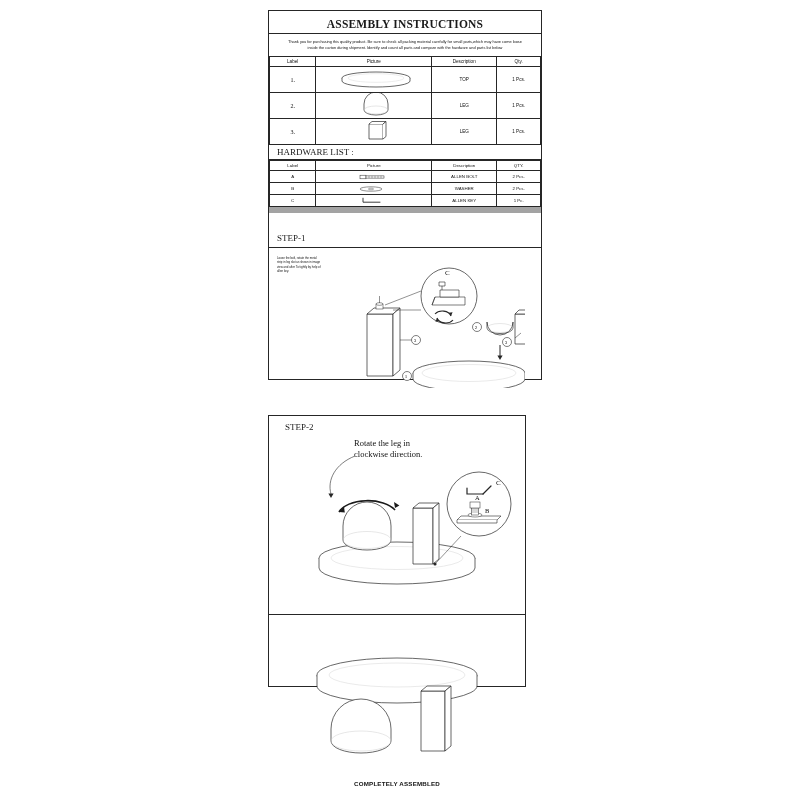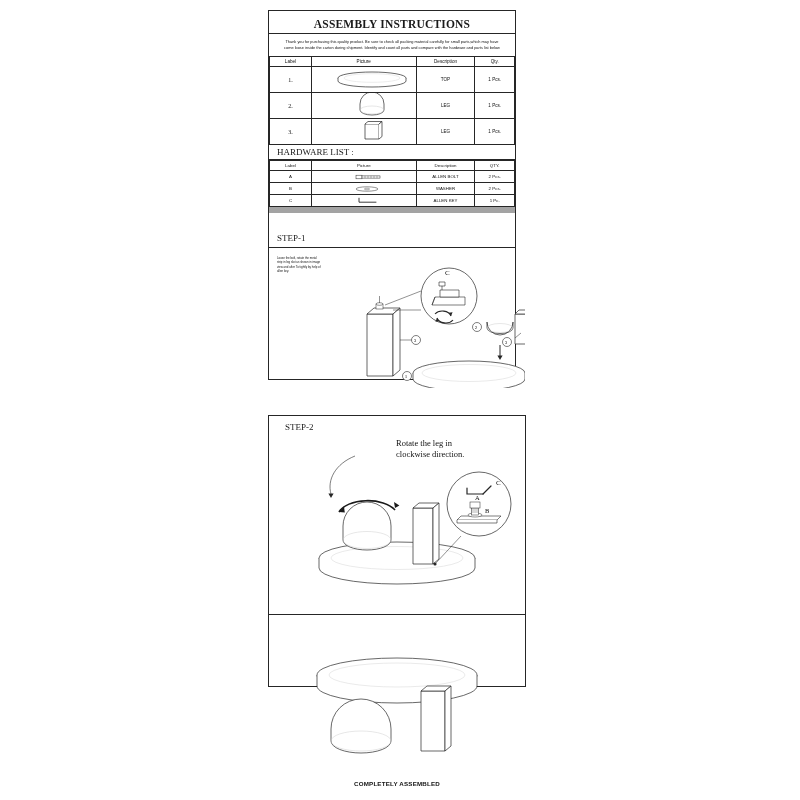--- a/index.html
+++ b/index.html
@@ -22,21 +22,21 @@
     top: 0;
     width: 800px;
     height: 800px;
   }
 
   
   .sheet1 {
     position: absolute;
     left: 268px;
     top: 10px;
-    width: 248px;
+    width: 274px;
     height: 370px;
     border: 1px solid #262626;
     background: #fff;
     box-sizing: border-box;
   }
   .sheet2 {
     position: absolute;
     left: 268px;
     top: 415px;
     width: 258px;
@@ -324,21 +324,21 @@
         <text x="135.8" y="130.3" font-family="Liberation Serif, serif" font-size="5" fill="#111">1</text>
       </svg>
     </div>
   </div>
 
   <div class="sheet2">
 
     <div class="step2-label">STEP-2</div>
 
     <div class="diagram" style="height:178px;">
-      <div class="rotate-note" style="left:85px; top:2px; width:92px;margin-left:42px;">Rotate the leg in clockwise direction.</div>
+      <div class="rotate-note" style="left:85px; top:2px; width:92px;">Rotate the leg in clockwise direction.</div>
 
       <svg width="256" height="178" viewBox="0 0 256 178" style="position:absolute;left:0;top:0;">
 
         <path d="M86 20 C66 28, 58 44, 62 58" fill="none" stroke="#262626" stroke-width="0.6"></path>
         <path d="M62 62 l-2.6 -4.6 l5.2 0 z" fill="#262626"></path>
 
         <ellipse cx="128" cy="122" rx="78" ry="16" fill="#ffffff" stroke="#262626" stroke-width="0.7"></ellipse>
         <path d="M50 122 L50 132 A78 16 0 0 0 206 132 L206 122" fill="#ffffff" stroke="#262626" stroke-width="0.7"></path>
         <ellipse cx="128" cy="122" rx="66" ry="11.5" fill="none" stroke="#d5d5d5" stroke-width="0.5"></ellipse>
 

